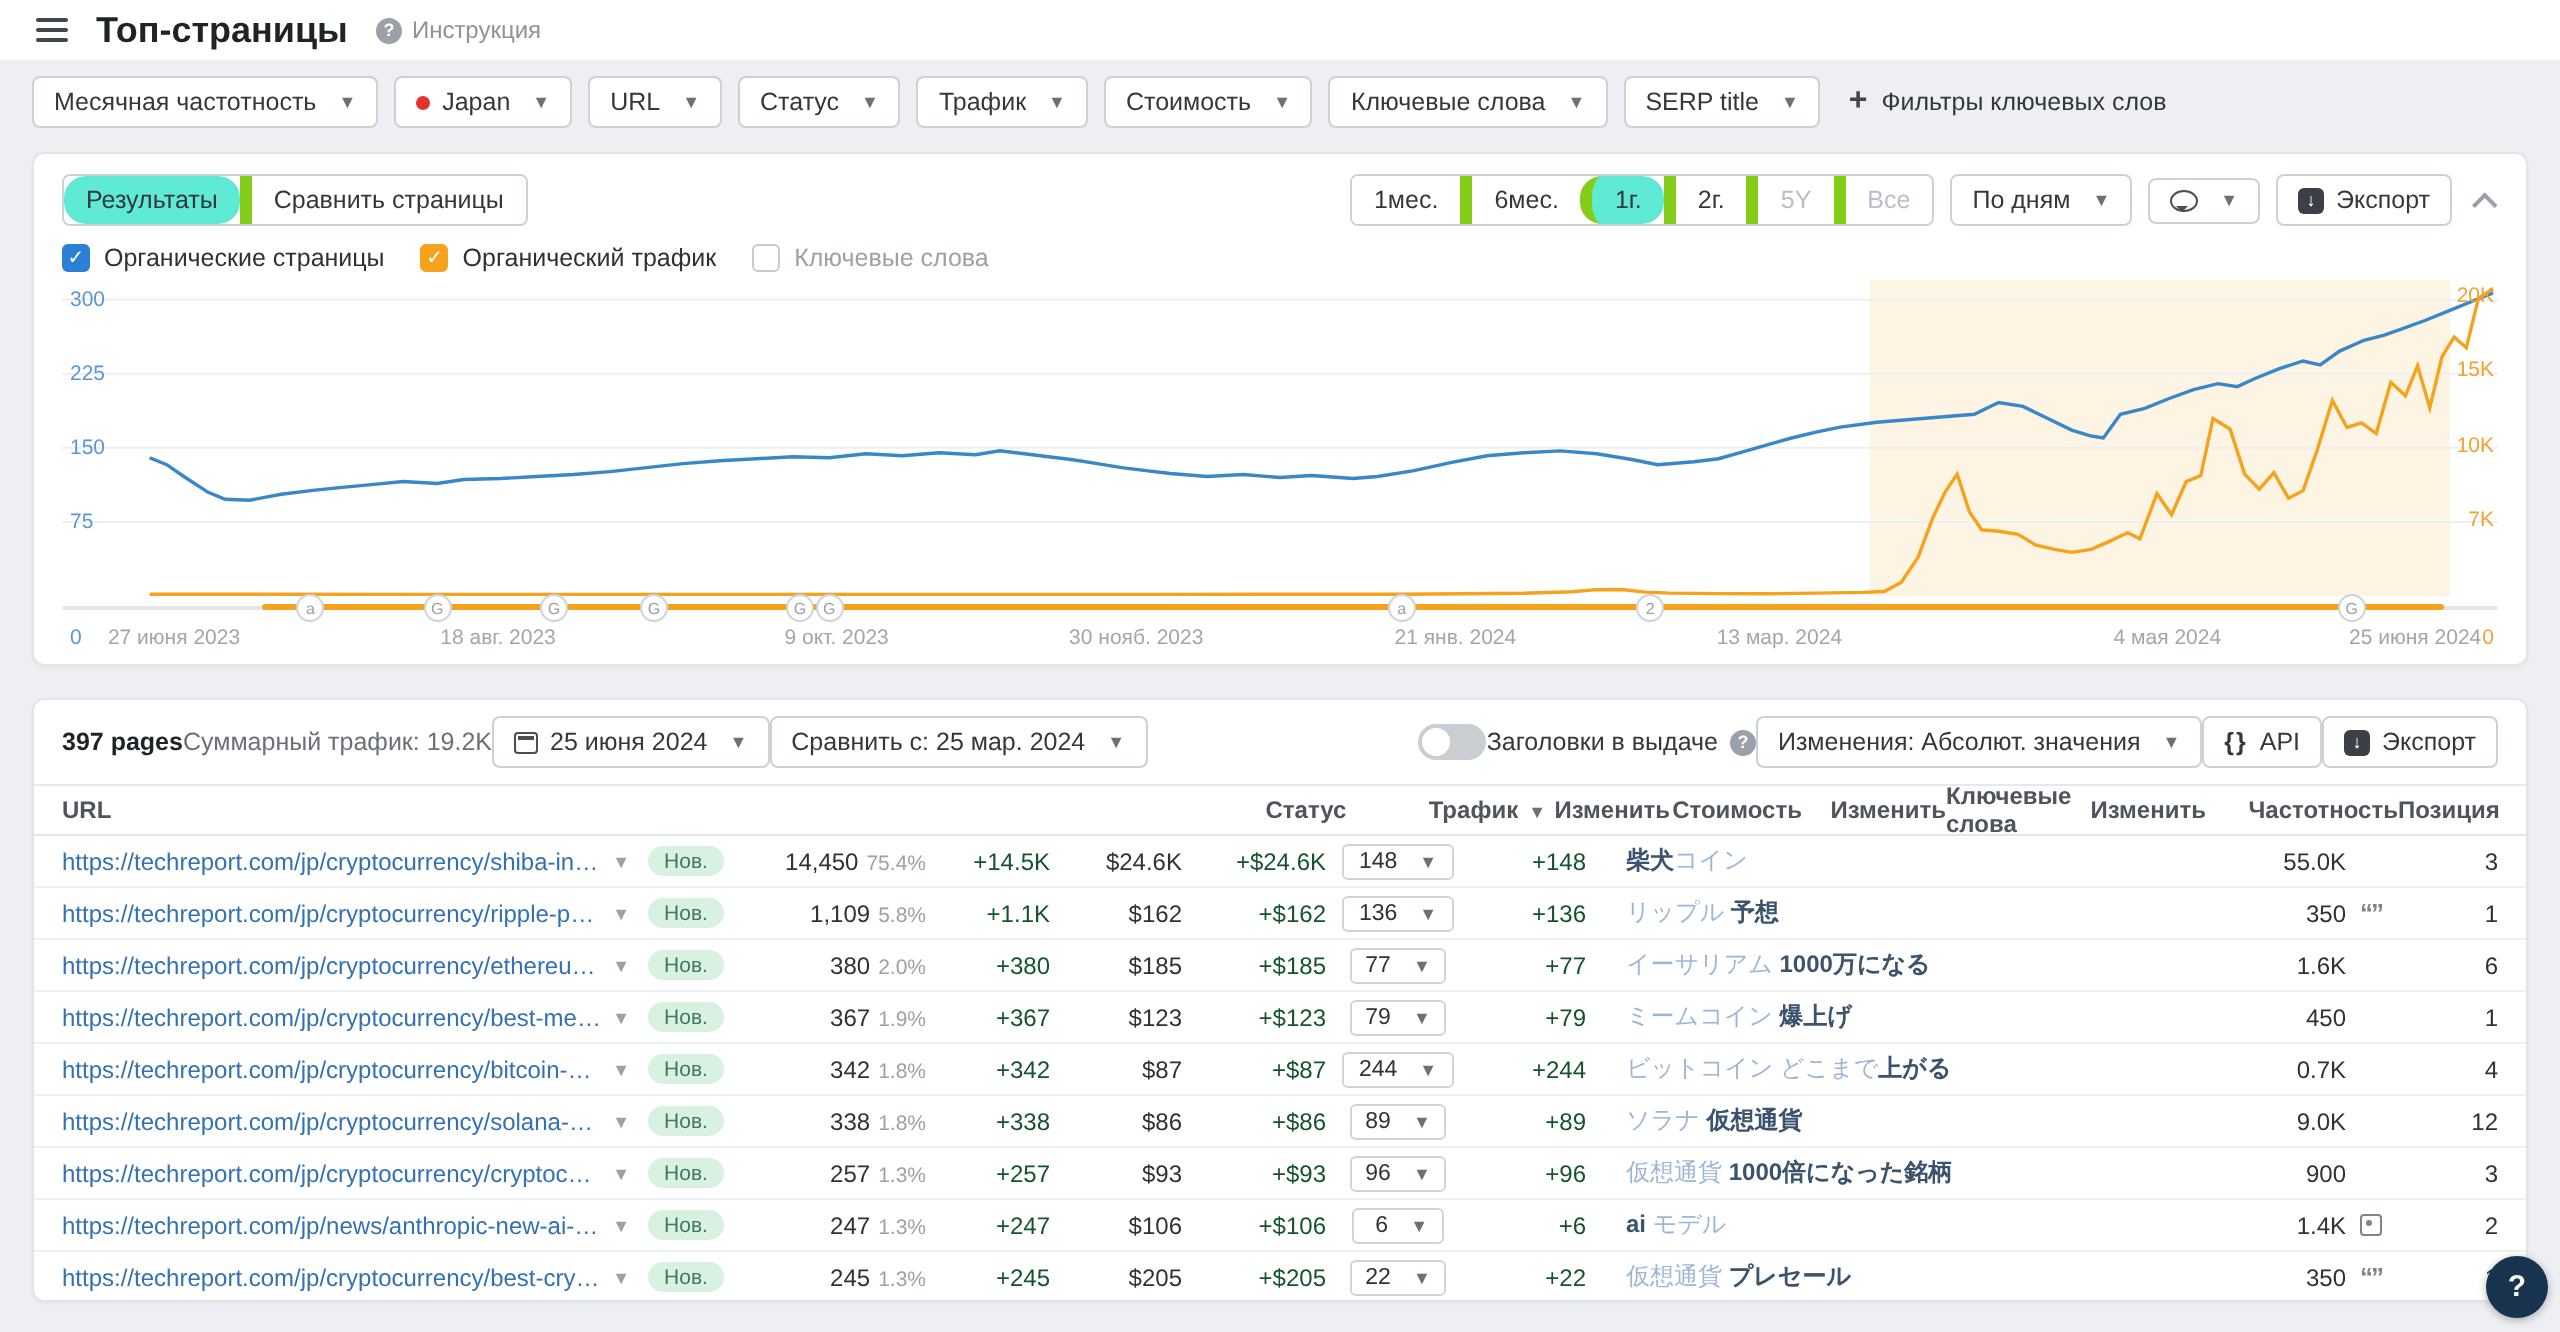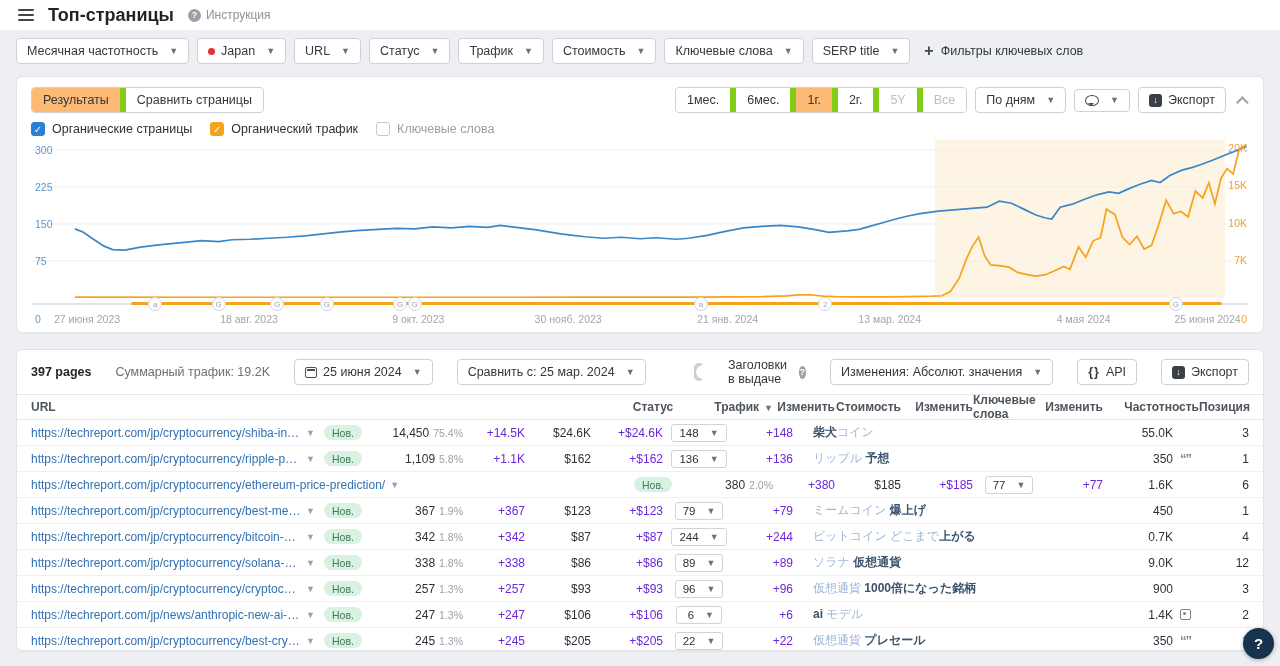--- a/index.html
+++ b/index.html
@@ -29,21 +29,21 @@
   .plus { font-size:16px; font-weight:bold; color:#42474d; line-height:1; }
 
   
   .card { background:#fff; border:1px solid #e1e4e8; border-radius:6px; margin:0 16px; box-shadow:0 1px 2px rgba(0,0,0,.04); }
   .chart-card { padding:10px 14px 4px; }
 
   .chart-head { display:flex; align-items:center; justify-content:space-between; }
   .seg-group { display:flex; border:1px solid #ccd1d7; border-radius:4px; overflow:hidden; }
   .seg { padding:5px 11px; background:#fff; color:#33383d; cursor:pointer; border-left:6px solid #84cc16; white-space:nowrap; }
   .seg:first-child { border-left:none; }
-  .seg.active { background:#fdba74; }
+  .seg.active { background:#5eead4;border-radius:11px; }
   .seg.disabled { color:#b9bfc6; cursor:default; }
   .head-right { display:flex; align-items:center; gap:8px; }
   .btn { background:#fff; border:1px solid #ccd1d7; border-radius:4px; padding:5px 10px; display:flex; align-items:center;
          gap:6px; cursor:pointer; color:#33383d; white-space:nowrap; }
   .export-ic { width:13px; height:13px; background:#3b4046; border-radius:3px; color:#fff; font-size:9px;
                display:inline-flex; align-items:center; justify-content:center; }
   .bubble { width:14px; height:11px; border:1.5px solid #4a4f55; border-radius:50%; position:relative; }
   .bubble:after { content:""; position:absolute; left:2px; bottom:-4px; border:3px solid transparent; border-top-color:#4a4f55; }
   .chev-up { width:9px; height:9px; border-left:2px solid #9aa1a8; border-top:2px solid #9aa1a8; transform:rotate(45deg) translateY(3px);
              cursor:pointer; margin-left:6px; }
@@ -71,21 +71,21 @@
             border:1px solid #cfd4d9; border-radius:50%; color:#9aa1a8; font-size:8px; display:flex; align-items:center;
             justify-content:center; cursor:pointer; }
   .dates { position:relative; height:17px; font-size:10.5px; color:#a0a6ad; }
   .xdate { position:absolute; top:2px; transform:translateX(-50%); white-space:nowrap; }
   .zero { position:absolute; top:2px; }
   .zero.left { left:4px; color:#5b97d0; }
   .zero.right { right:2px; color:#f0a232; }
 
   
   .table-card { margin-top:16px; height:302px; overflow:hidden; }
-  .toolbar { display:flex; align-items:center; gap:24px; padding:8px 14px; border-bottom:1px solid #e6e9ec; }
+  .toolbar { display:flex; align-items:center; gap:0; padding:8px 14px; border-bottom:1px solid #e6e9ec; }
   .pages-count { font-weight:bold; color:#1e2328; white-space:nowrap; }
   .sum-traffic { color:#6a7077; white-space:nowrap; }
   .toolbar .spacer { flex:1; }
   .toggle { width:34px; height:18px; border-radius:9px; background:#c9ced3; position:relative; cursor:pointer; }
   .toggle .knob { position:absolute; left:2px; top:2px; width:14px; height:14px; border-radius:50%; background:#fff; }
   .tgl-lbl { display:flex; align-items:center; gap:6px; color:#33383d; }
   .braces { font-weight:bold; letter-spacing:1px; }
 
   .thead { display:flex; align-items:center; padding:0 14px; height:25px; border-bottom:1px solid #e3e6e9;
            font-weight:bold; color:#4f555c; font-size:12px; }
@@ -100,21 +100,21 @@
   .c-kwchange { width:58px; text-align:right; }
   .c-topkw { width:310px; padding-left:20px; overflow:hidden; white-space:nowrap; }
   .c-vol { width:70px; text-align:right; }
   .c-serp { width:26px; padding-left:7px; display:flex; align-items:center; }
   .c-pos { width:50px; text-align:right; }
   .c-volh { width:96px; text-align:right; }
 
   a.url { color:#3371b3; text-decoration:none; overflow:hidden; text-overflow:ellipsis; }
   .badge { background:#d8f1e1; color:#417a5c; border-radius:9px; padding:1.5px 8px; font-size:10.5px; }
   .share { color:#9aa1a8; font-size:10.5px; margin-left:4px; }
-  .green { color:#6d28d9;text-align:right; }
+  .green { color:#14532d;text-align:right; }
   .kwdd { border:1px solid #cfd4d9; border-radius:3px; background:#fff; padding:2px 7px; display:flex; align-items:center;
           gap:6px; cursor:pointer; min-width:46px; justify-content:flex-end; font-size:11.5px; }
   .kw-dim { color:#9cb6d6; }
   .kw-hl { color:#3b536d; font-weight:600; }
   .quote-ic { color:#7d848b; font-weight:bold; font-size:13px; line-height:8px; letter-spacing:-1px; }
   .img-ic { width:11px; height:11px; border:1.3px solid #7d848b; border-radius:2px; position:relative; }
   .img-ic:after { content:""; position:absolute; left:2px; top:2px; width:3px; height:3px; border-radius:50%; background:#7d848b; }
 
   .help-fab { position:fixed; right:6px; bottom:7px; width:31px; height:31px; border-radius:50%; background:#17334d;
               color:#fff; font-size:15px; font-weight:bold; display:flex; align-items:center; justify-content:center;
@@ -385,20 +385,21 @@
         <div class="c-tchange green">+380</div>
         <div class="c-cost">$185</div>
         <div class="c-cchange green">+$185</div>
         <div class="c-kw">
           <div class="kwdd">
             <span>77</span>
             <span class="caret">▼</span>
           </div>
         </div>
         <div class="c-kwchange green">+77</div>
+        <div class="c-topkw"><a href="#" style="text-decoration: none;"><span class="kw-dim">イーサリアム </span><span class="kw-hl">1000万になる</span></a></div>
         <div class="c-vol">1.6K</div>
         <div class="c-serp"></div>
         <div class="c-pos">6</div>
       </div>
       <div class="trow">
         <div class="c-url">
           <a class="url" href="#">https://techreport.com/jp/cryptocurrency/best-meme-coins/</a>
           <span class="caret lt">▼</span>
         </div>
         <div class="c-status">

